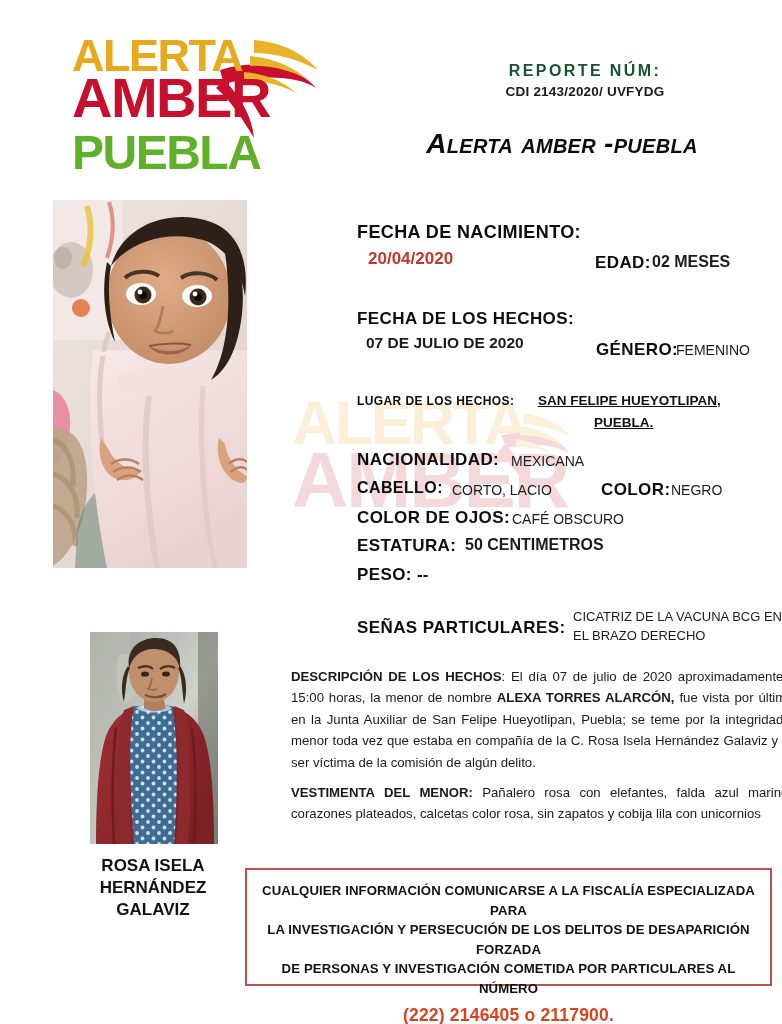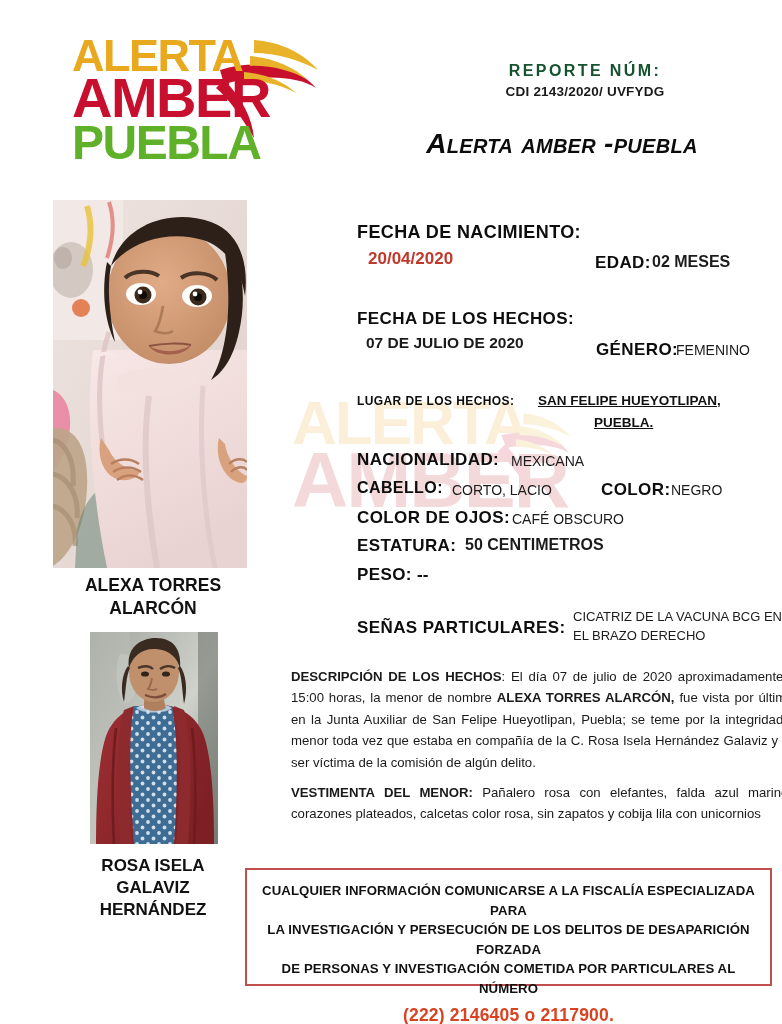--- a/index.html
+++ b/index.html
@@ -50,21 +50,21 @@
   .logo-text { position: absolute; left: 0; top: 0; }
   .logo-line {
     font-weight: 900;
     letter-spacing: -1.5px;
     line-height: 0.80;
     display: block;
     font-stretch: condensed;
   }
   .l-alerta { font-size: 45px; color: #e8a91e; }
   .l-amber  { font-size: 56px; color: #c8102e; margin-top: 2px; }
-  .l-puebla { font-size: 48px; color: #5fb12a; margin-top: 3px; }
+  .l-puebla { font-size: 48px; color: #5fb12a; margin-top: 13px; }
   .logo-swoosh {
     position: absolute;
     left: 142px; top: -4px;
     width: 112px; height: 106px;
   }
 
   
   .report-block {
     position: absolute;
     left: 420px; top: 62px;
@@ -311,24 +311,20 @@
       <path d="M96,146 C108,153 126,153 138,145 C132,157 104,158 96,146 Z" fill="#a2604d"></path>
       <path d="M96,146 C110,143 128,143 138,145" stroke="#8d5140" stroke-width="2" fill="none"></path>
       <path d="M48,238 C44,252 48,268 58,276 C70,284 84,280 88,270 C78,272 62,264 56,250 Z" fill="#d9a27e"></path>
       <path d="M58,264 C66,258 78,258 86,264 M60,272 C68,266 80,266 88,272 M64,280 C72,274 82,274 90,280" stroke="#b8805f" stroke-width="2.4" fill="none"></path>
       <path d="M166,238 C162,254 168,272 180,280 C190,286 194,282 194,276 C184,272 174,258 172,244 Z" fill="#d9a27e"></path>
       <path d="M176,264 C182,258 190,258 194,262 M178,272 C184,266 191,266 194,270" stroke="#b8805f" stroke-width="2.4" fill="none"></path>
       <path d="M40,156 C48,150 60,150 66,158 C58,154 48,154 40,160 Z" fill="#f6e9e8"></path>
     </svg>
   </div>
 
-  <div class="name-caption name-baby">
-    <div>ALEXA TORRES</div>
-    <div>ALARCÓN</div>
-  </div>
 
   <div class="photo-woman">
     <svg class="photo-svg" viewBox="0 0 128 212" preserveAspectRatio="xMidYMid slice">
       <defs>
         <linearGradient id="wbg" x1="0" y1="0" x2="1" y2="1">
           <stop offset="0%" stop-color="#9fa49d"></stop>
           <stop offset="55%" stop-color="#cfd2cb"></stop>
           <stop offset="100%" stop-color="#7d837b"></stop>
         </linearGradient>
         <linearGradient id="jacket" x1="0" y1="0" x2="1" y2="0.6">
@@ -361,22 +357,22 @@
       <path d="M70,37 C74,34 80,33 85,36" stroke="#4a3628" stroke-width="2.4" fill="none"></path>
       <ellipse cx="55" cy="42" rx="4" ry="2.6" fill="#30241b"></ellipse>
       <ellipse cx="76" cy="42" rx="4" ry="2.6" fill="#30241b"></ellipse>
       <path d="M62,46 C61,52 60,55 58,57 C61,58 65,58 67,57" stroke="#96694a" stroke-width="1.8" fill="none"></path>
       <path d="M55,63 C62,66 70,66 76,62" stroke="#7c4d3a" stroke-width="2.2" fill="none"></path>
     </svg>
   </div>
 
   <div class="name-caption name-woman">
     <div>ROSA ISELA</div>
+    <div>HERNÁNDEZ</div>
     <div>GALAVIZ</div>
-    <div>HERNÁNDEZ</div>
   </div>
 
   <div class="fields">
 
     <div class="fld lbl f-nac-lbl">FECHA DE NACIMIENTO:</div>
     <div class="fld f-nac-val">20/04/2020</div>
 
     <div class="fld lbl f-edad-lbl">EDAD:</div>
     <div class="fld val-b f-edad-val">02 MESES</div>
 

